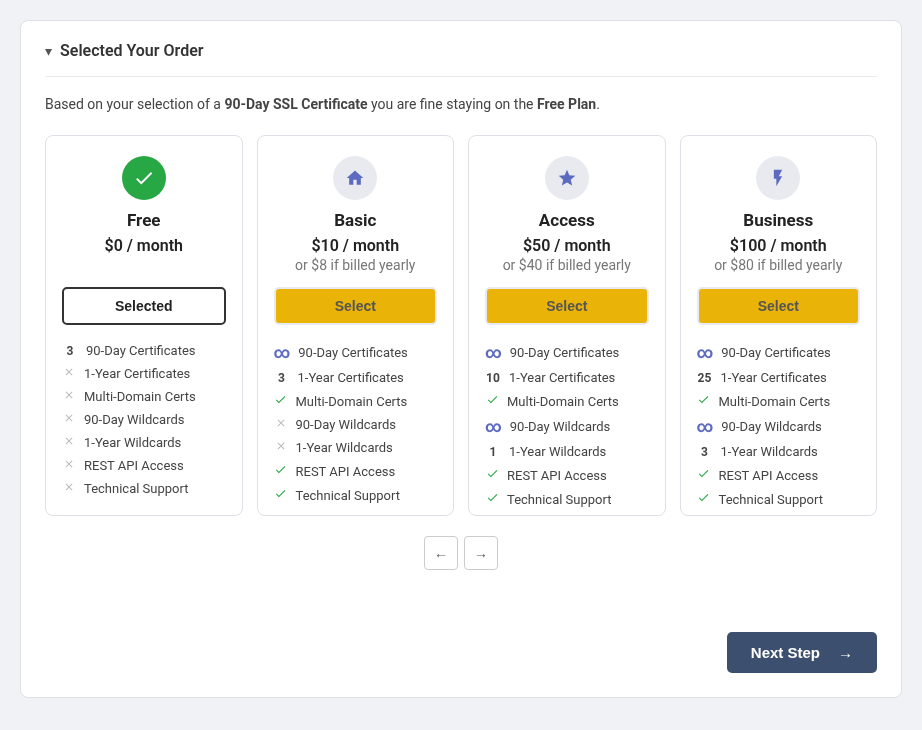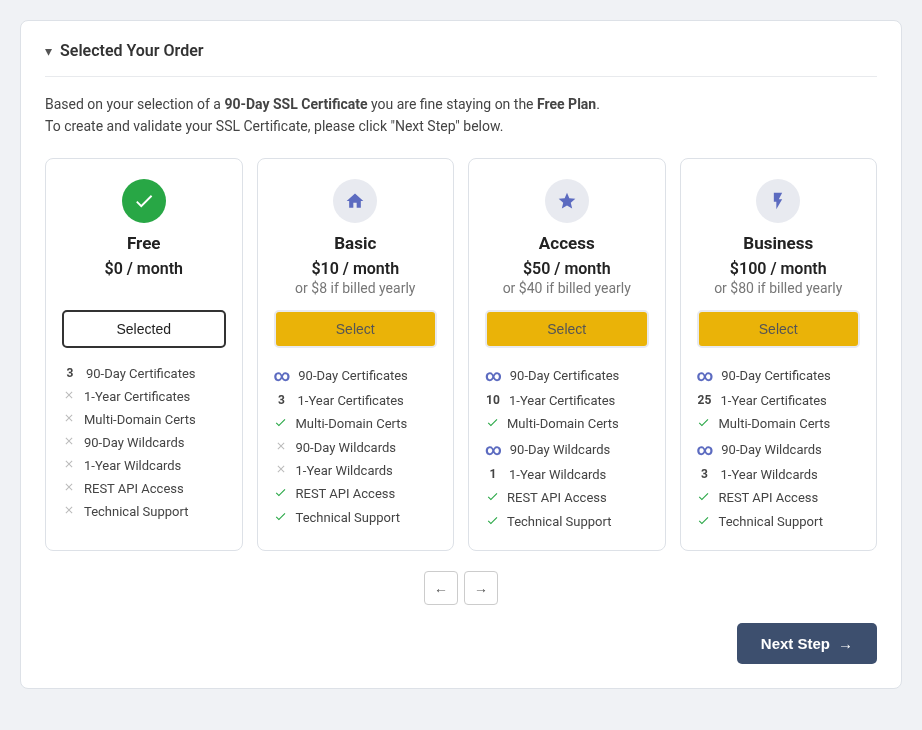--- a/index.html
+++ b/index.html
@@ -52,21 +52,21 @@
     .plans-grid {
       display: grid;
       grid-template-columns: repeat(4, 1fr);
       gap: 14px;
       margin-bottom: 20px;
     }
     .plan-card {
       background: #fff;
       border: 1px solid #dde1e7;
       border-radius: 8px;
-      padding: 20px 16px 20px;
+      padding: 20px 16px 8px;
       display: flex;
       flex-direction: column;
       align-items: center;
     }
     .plan-icon {
       width: 44px;
       height: 44px;
       border-radius: 50%;
       display: flex;
       align-items: center;
@@ -106,21 +106,21 @@
       font-size: 14px;
       color: #777;
       margin-bottom: 14px;
       min-height: 16px;
     }
     .plan-btn {
       width: 100%;
       padding: 9px 0;
       border-radius: 5px;
       font-size: 14px;
-      font-weight: 400;
+      font-weight: 700;
       cursor: pointer;
       border: 2px solid #ccc;
       margin-bottom: 18px;
     }
     .plan-btn.selected {
       background: #fff;
       border-color: #333;
       color: #222;
     }
     .plan-btn.select {
@@ -184,37 +184,37 @@
       background: #3d4f6e;
       color: #fff;
       border: none;
       border-radius: 5px;
       padding: 12px 24px;
       font-size: 15px;
       font-weight: 600;
       cursor: pointer;
       display: flex;
       align-items: center;
-      gap: 8px;
+      gap: 18px;
+      margin-top: 44px;
     }
   </style>
 </head>
 <body>
 
 <div class="container">
   <div class="card">
 
     <div class="header">
       <span class="chevron-icon">▾</span>
       <span class="header-title">Selected Your Order</span>
     </div>
 
     <div class="description">
       <span>Based on your selection of a </span><strong>90-Day SSL Certificate</strong><span> you are fine staying on the </span><strong>Free Plan</strong><span>.</span><br>
-      <span>To create and validate your SSL Certificate, please click "Next Step" below.</span>
     </div>
 
     <div class="plans-grid" id="plans-grid">
     <div class="plan-card">
           <div class="plan-icon free">
             <svg width="22" height="22" viewBox="0 0 24 24" fill="white">
               <path d="M9 16.17L4.83 12l-1.42 1.41L9 19 21 7l-1.41-1.41z"></path>
             </svg>
           </div>
           <div class="plan-name">Free</div>

